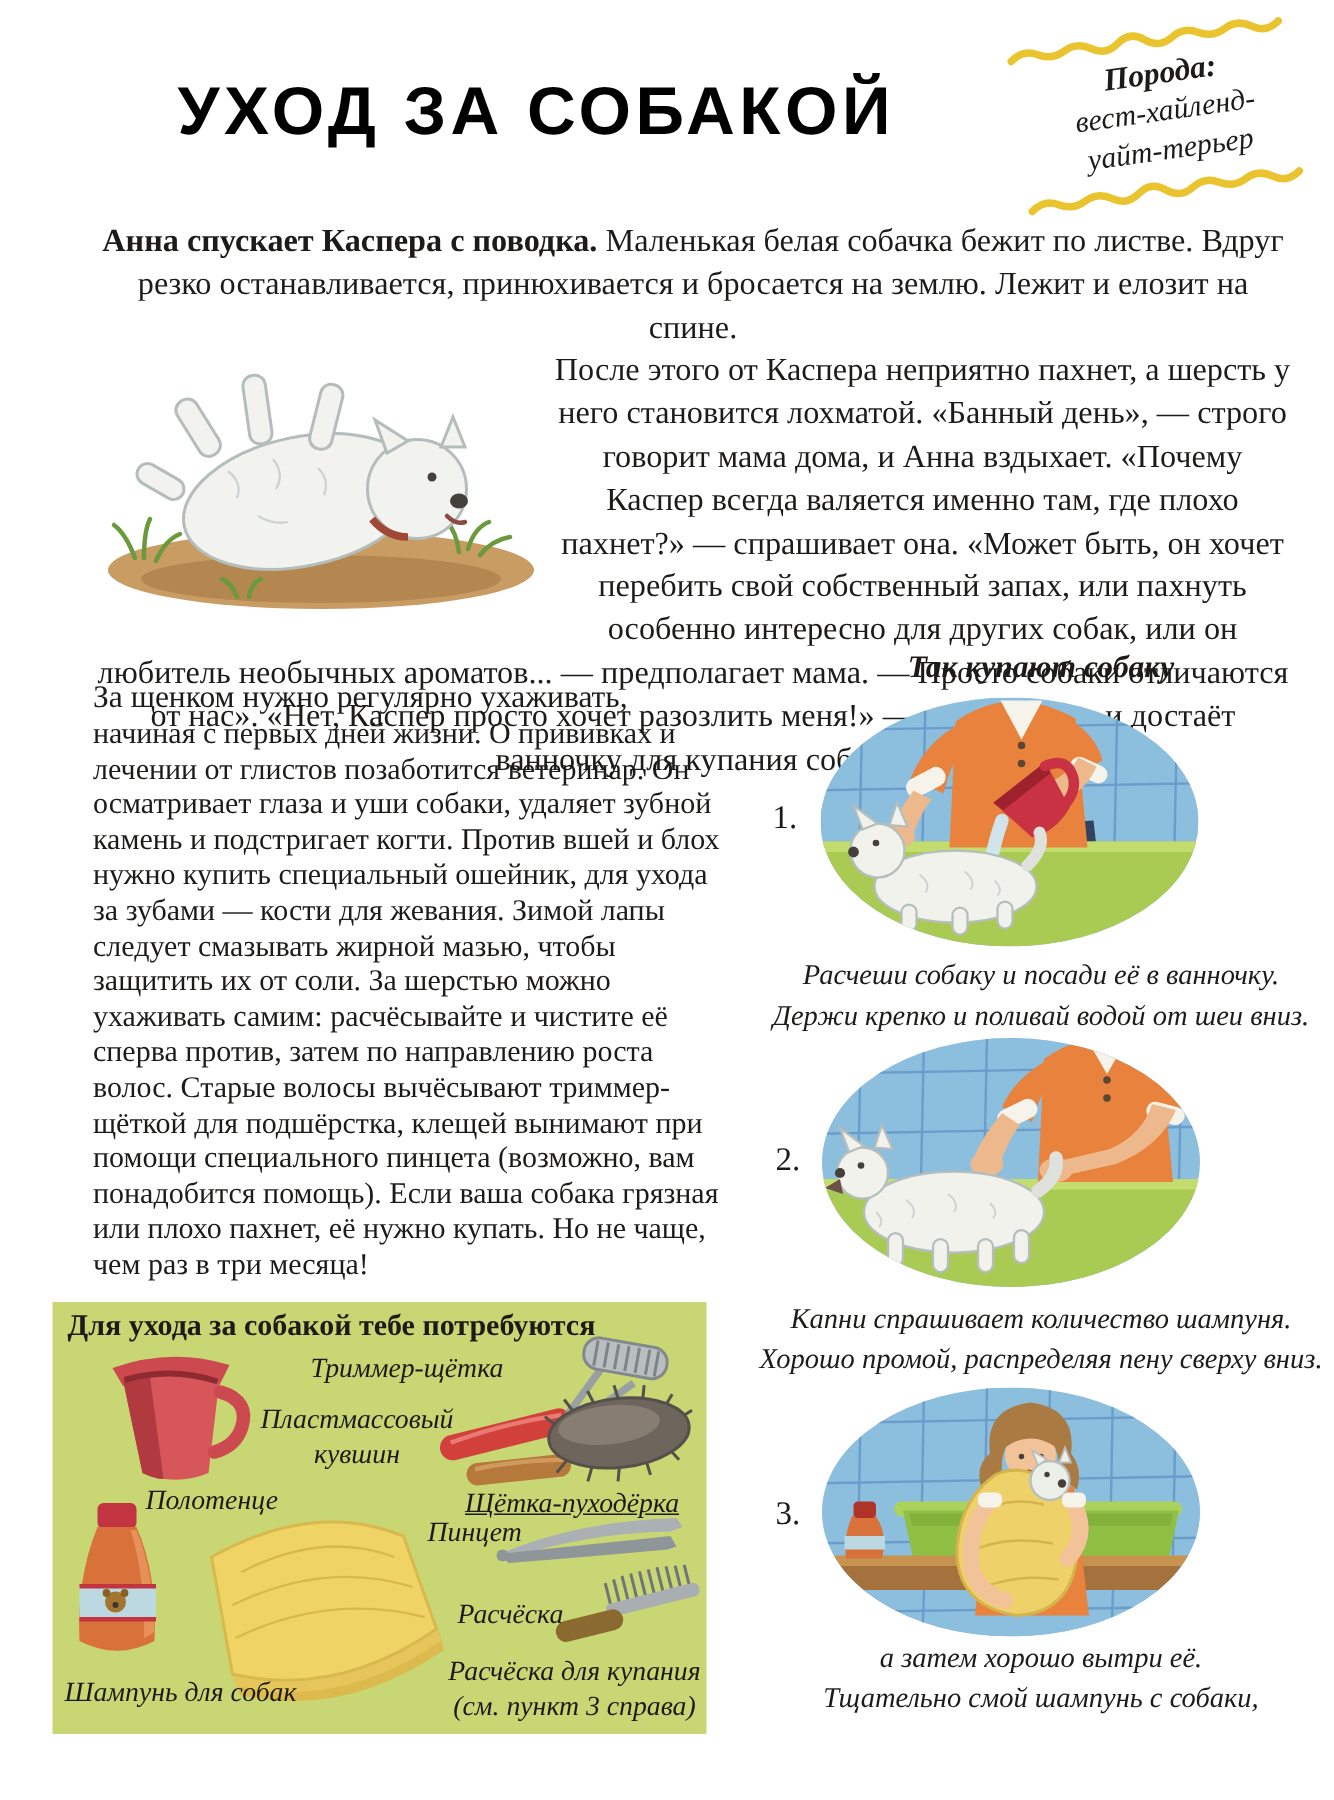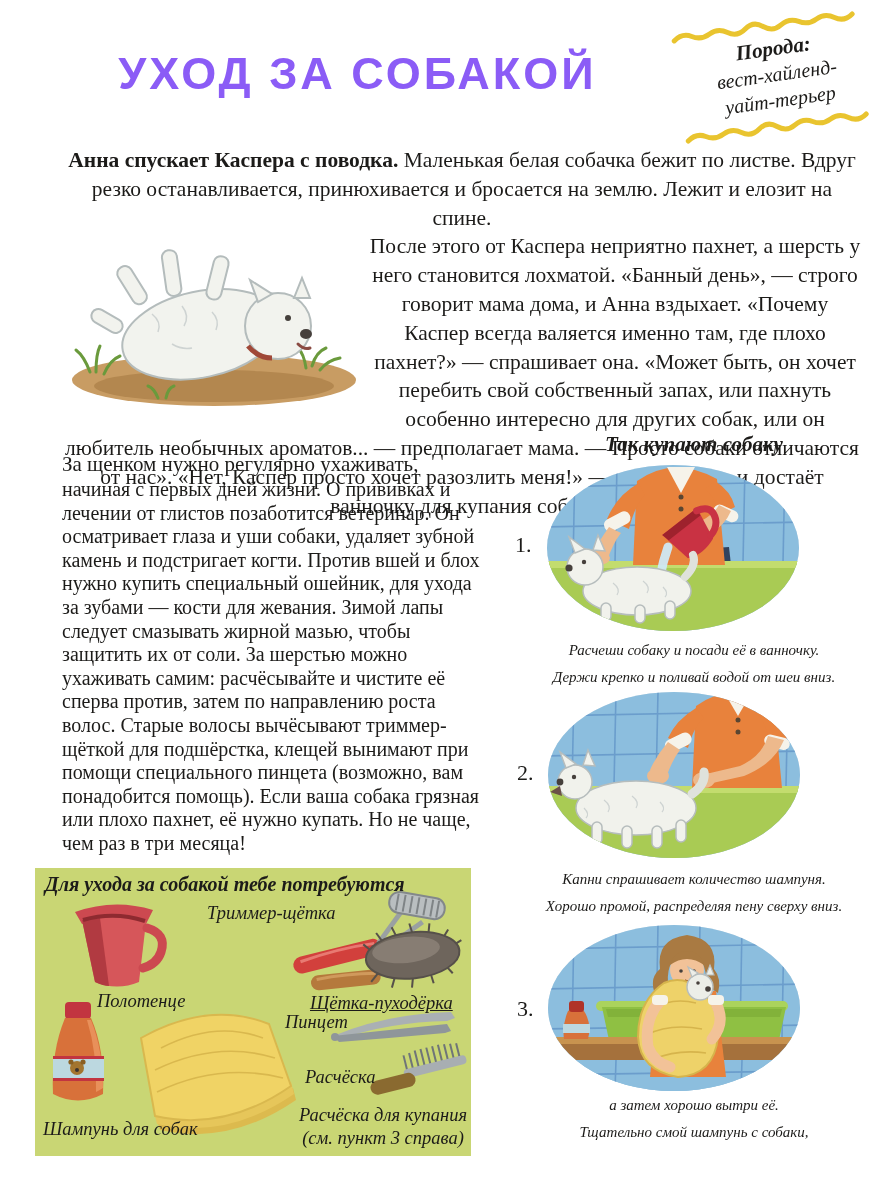--- a/index.html
+++ b/index.html
@@ -1,19 +1,19 @@
 <!DOCTYPE html>
 <html><head>
 <meta charset="utf-8">
 <style>
   html,body{margin:0;padding:0;}
   body{width:889px;height:1200px;background:#ffffff;font-family:"Liberation Serif",serif;color:#1c1b19;position:relative;overflow:hidden;}
   .abs{position:absolute;}
   
-  .title{left:95px;top:48px;width:525px;text-align:center;font-family:"Liberation Sans",sans-serif;font-weight:bold;font-size:45px;letter-spacing:3px;color:#8b5cf6;margin:0;}
+  .title{left:95px;top:48px;width:525px;text-align:center;font-family:"Liberation Sans",sans-serif;font-weight:bold;font-size:45px;letter-spacing:3px;color:#000000;margin:0;}
   
   .breed-note{left:672px;top:18px;width:210px;transform:rotate(-8deg);text-align:center;}
   .breed-note svg{display:block;margin:0 auto;}
   .breed-label{font-size:21px;font-weight:bold;font-style:italic;margin-top:4px;}
   .breed-line{font-size:20px;font-style:italic;line-height:26px;}
   
   .intro{left:62px;top:146px;width:800px;font-size:21.5px;line-height:28.8px;}
   .intro p{margin:0;text-align:center;}
   .intro .lead{font-weight:bold;}
   .intro-rest{text-align:center;}
@@ -21,24 +21,24 @@
   
   .care{left:62px;top:452px;width:426px;}
   .care-lead{font-weight:normal;font-size:21px;line-height:24px;margin:0 0 2px 0;}
   .care-body{font-size:20px;line-height:23.6px;margin:0;}
   
   .bath{left:500px;top:430px;width:388px;height:730px;}
   .bath-heading{position:absolute;left:0;top:2px;width:388px;text-align:center;font-weight:bold;font-style:italic;font-size:21px;}
   .step-num{position:absolute;font-size:22px;}
   .oval{position:absolute;width:252px;height:166px;border-radius:50%;overflow:hidden;box-shadow:0 0 0 1px rgba(120,150,170,.25) inset;}
   .oval svg{display:block;}
-  .caption{position:absolute;left:0;width:388px;text-align:center;font-style:italic;font-size:15px;line-height:27px;}
+  .caption{position:absolute;left:0;width:388px;text-align:center;font-style:italic;font-size:19px;line-height:27px;}
   
   .supplies{left:35px;top:868px;width:436px;height:288px;background:#c9d674;}
-  .supplies-heading{position:absolute;left:10px;top:5px;font-weight:bold;font-style:italic;font-size:20px;}
+  .supplies-heading{position:absolute;left:10px;top:5px;font-weight:bold;font-size:20px;}
   .supply-label{position:absolute;font-style:italic;font-size:18.5px;line-height:23px;z-index:3;}
   .supply-art{position:absolute;z-index:1;}
   
   .page-num{left:34px;top:1220px;font-family:"DejaVu Sans",sans-serif;font-weight:bold;font-size:25px;text-decoration:underline;}
 </style>
 </head>
 <body>
 
 <div class="page">
 
@@ -262,20 +262,24 @@
       <div>Тщательно смой шампунь с собаки,</div>
     </div>
   </div>
 
   <div class="abs supplies">
     <div class="supplies-heading">Для ухода за собакой тебе потребуются</div>
 
     <div class="supply-label" style="left:172px;top:34px;">
       <span>Триммер-щётка</span>
     </div>
+    <div class="supply-label" style="left:138px;top:68px;width:130px;text-align:center;">
+      <div>Пластмассовый</div>
+      <div>кувшин</div>
+    </div>
     <div class="supply-label" style="left:62px;top:122px;">
       <span>Полотенце</span>
     </div>
     <div class="supply-label" style="left:275px;top:124px;text-decoration:underline;">
       <span>Щётка-пуходёрка</span>
     </div>
     <div class="supply-label" style="left:250px;top:143px;">
       <span>Пинцет</span>
     </div>
     <div class="supply-label" style="left:270px;top:198px;">

